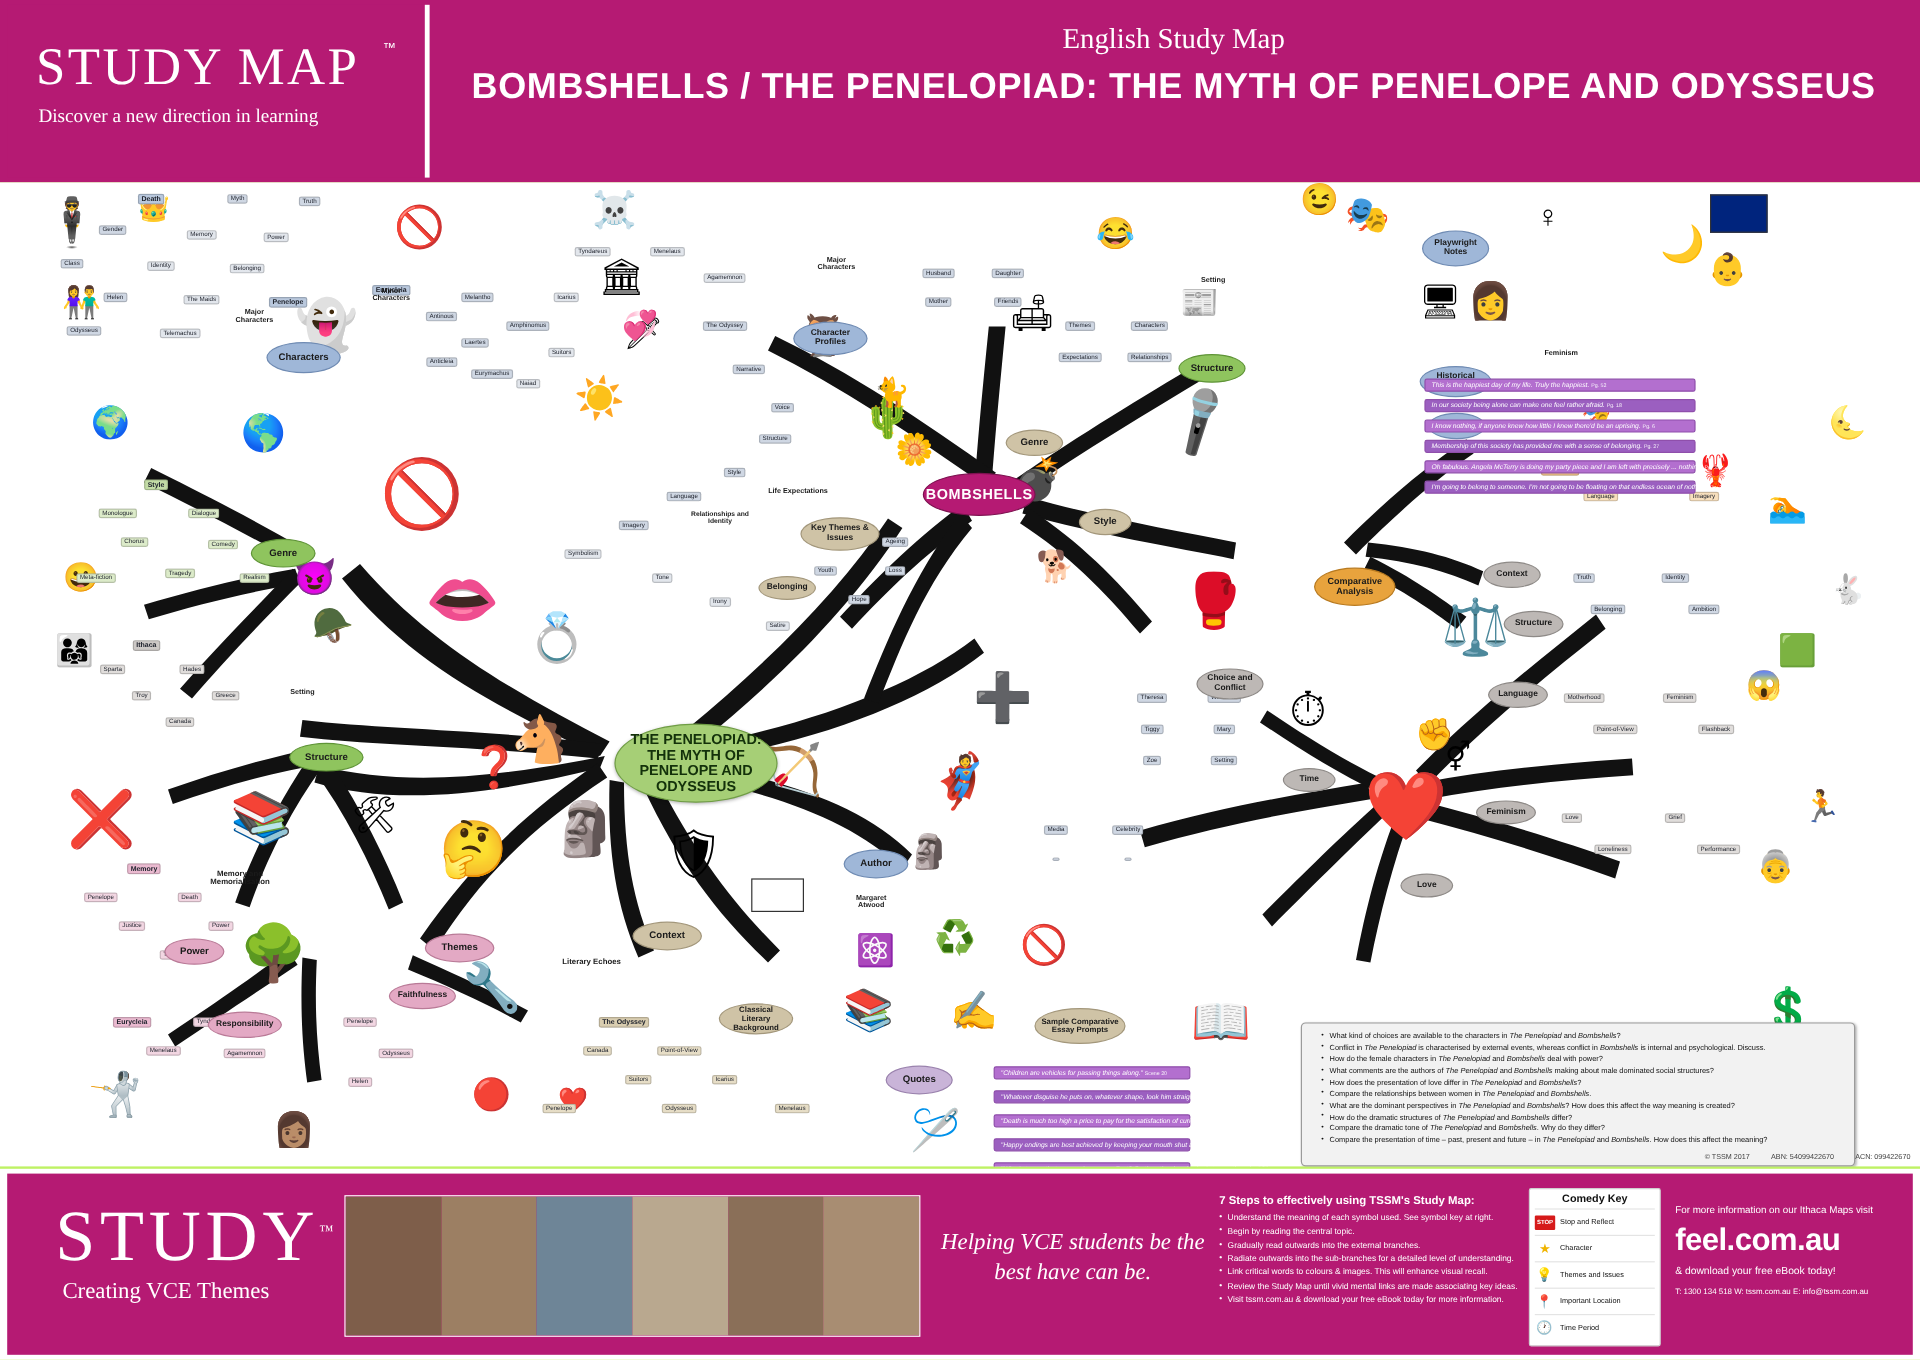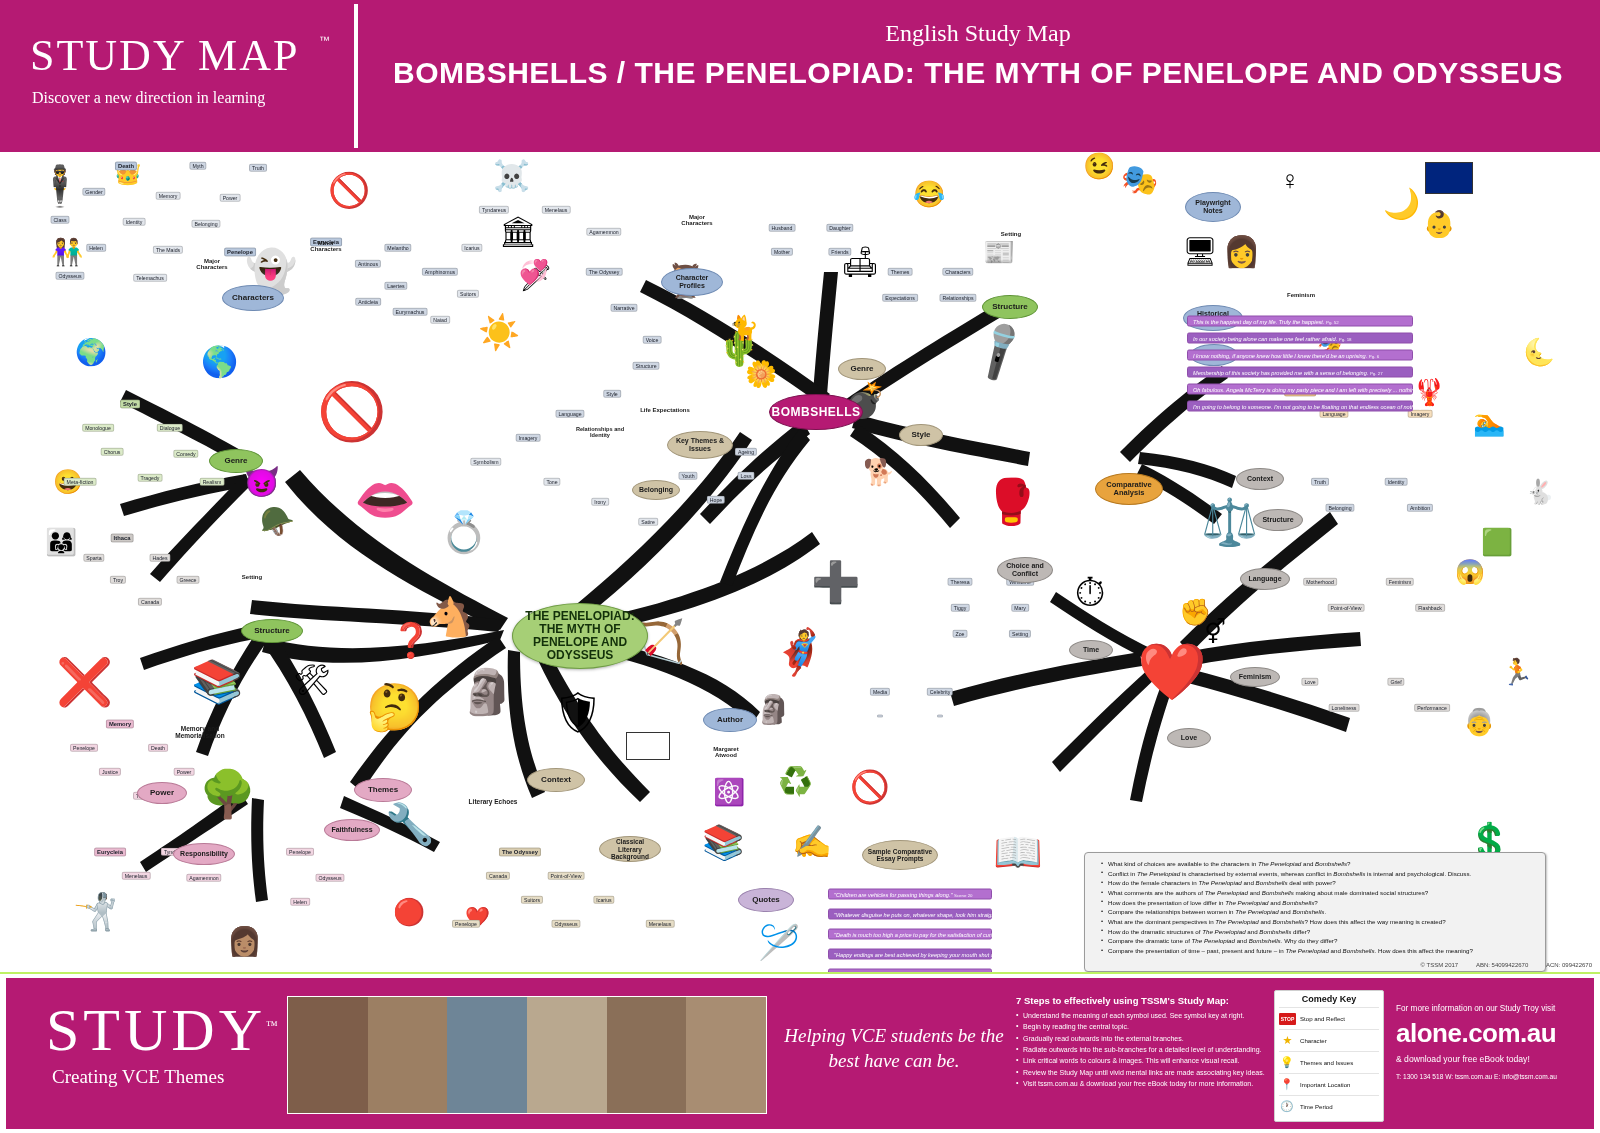--- a/index.html
+++ b/index.html
@@ -803,21 +803,21 @@
           <div class="sk-ico">📍</div>
           <div class="sk-lbl">Important Location</div>
         </div>
         <div class="sk-row">
           <div class="sk-ico">🕐</div>
           <div class="sk-lbl">Time Period</div>
         </div>
       </div>
 
       <div class="contact">
-        <div class="c1">For more information on our Study Troy visit</div>
-        <div class="c2">alone.com.au</div>
+        <div class="c1">For more information on our Ithaca Maps visit</div>
+        <div class="c2">feel.com.au</div>
         <div class="c3">&amp; download your free eBook today!</div>
         <div class="c4">T: 1300 134 518   W: tssm.com.au   E: info@tssm.com.au</div>
       </div>
     </div>
   </div>
 
 </div>
 
 </body></html>

